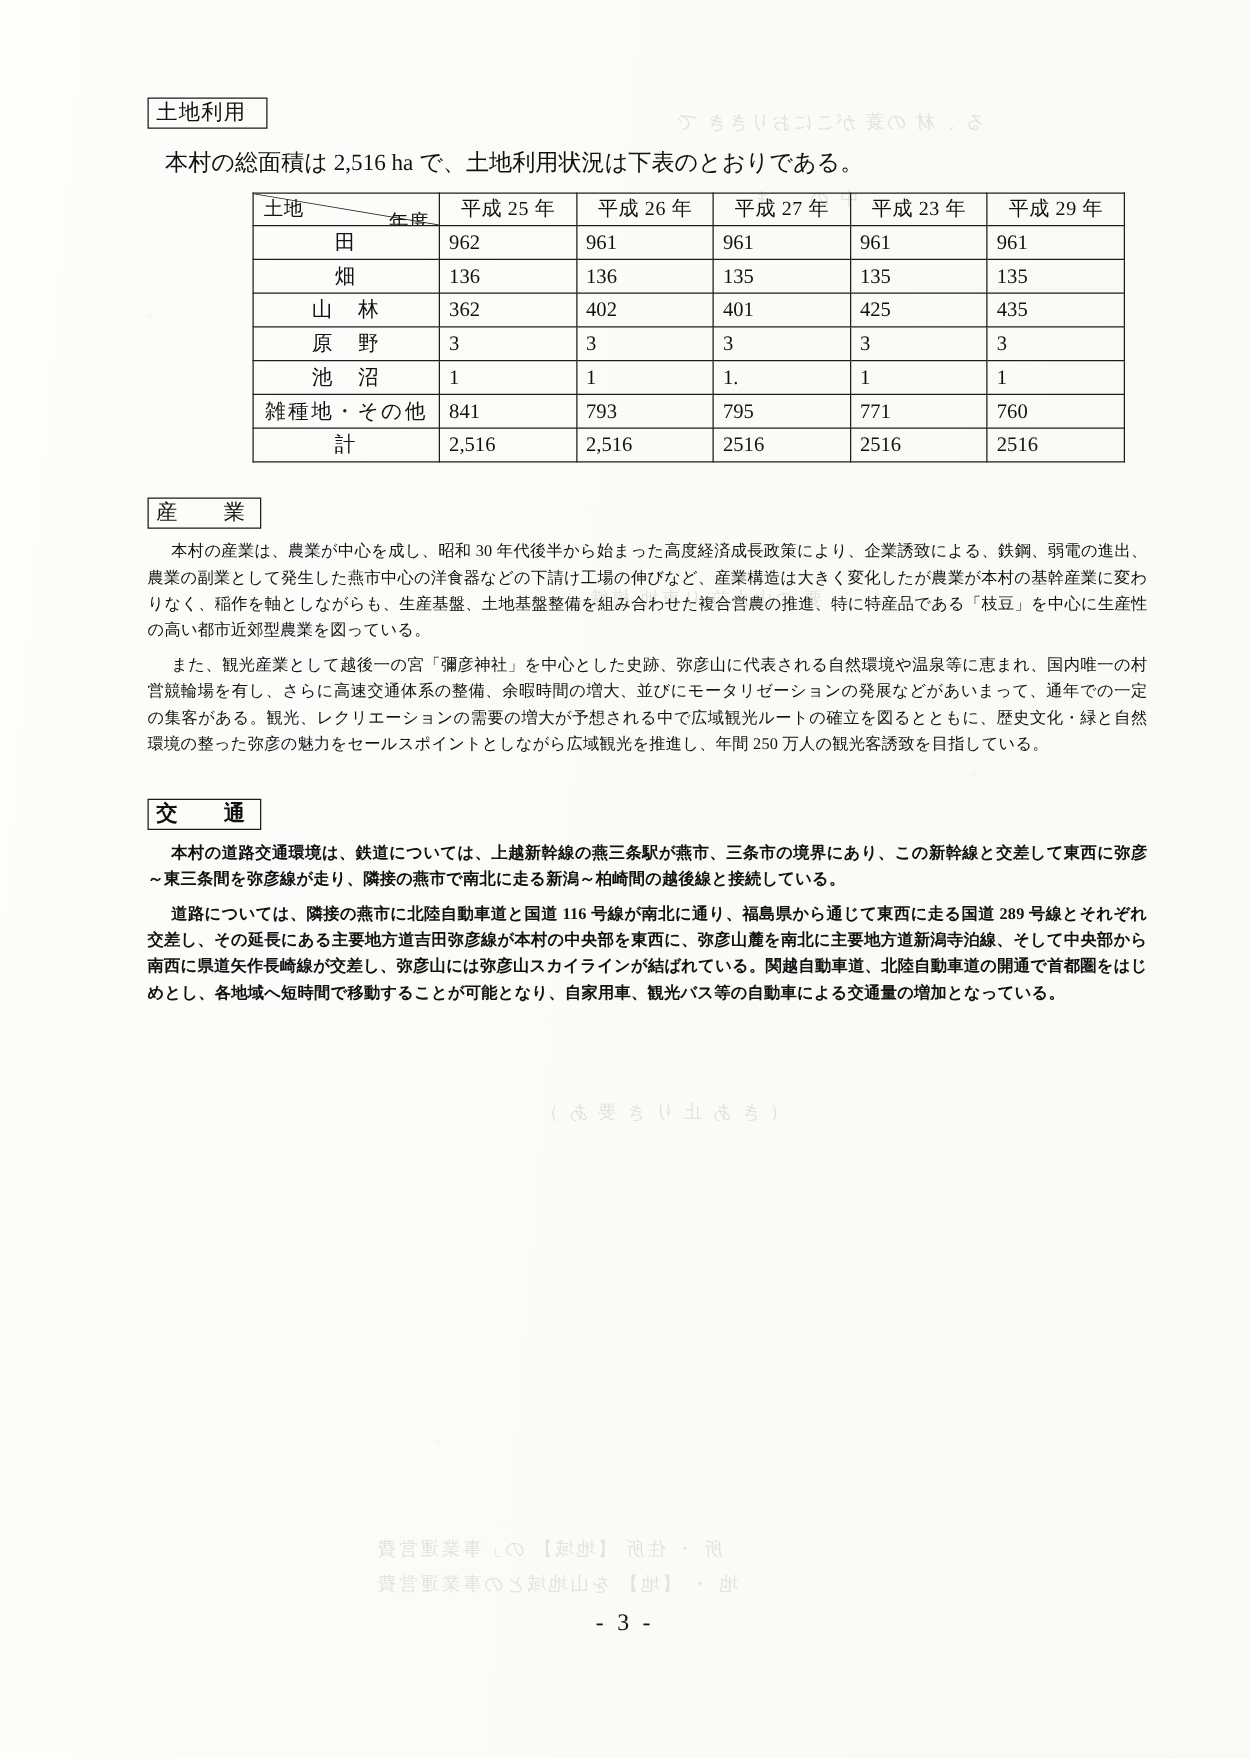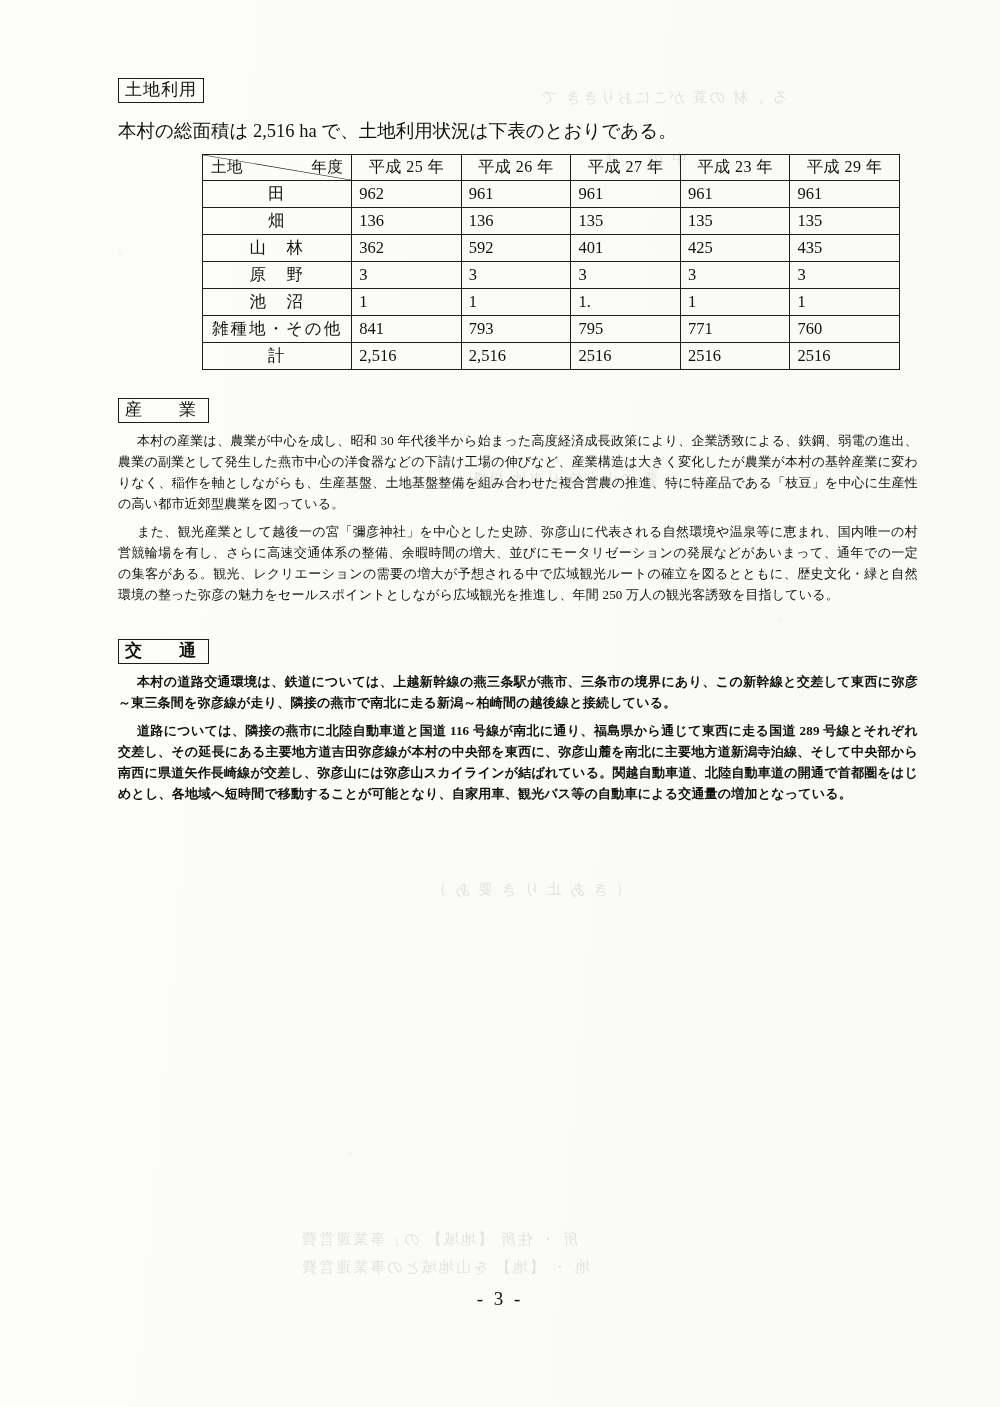--- a/index.html
+++ b/index.html
@@ -28,40 +28,41 @@
   .content {
     position: absolute;
     left: 118px;
     top: 78px;
     width: 800px;
   }
   
   .sec-head {
     display: inline-block;
     border: 1px solid #1b1b1b;
-    padding: 1px 6px 2px 6px;
+    padding: 1px 16px 2px 6px;
     font-size: 17px;
     line-height: 1.15;
     letter-spacing: 1px;
     background: transparent;
   }
   .sec-head.wide {
     letter-spacing: 10px;
     padding-right: 2px;
   }
   p.body {
     font-size: 13px;
     line-height: 1.62;
     margin: 7px 0 0 0;
     text-align: justify;
     letter-spacing: 0.2px;
   }
   p.indent { text-indent: 19px; }
   .lead {
     margin-top: 14px;
+    margin-left: 14px;
     font-size: 18.5px;
     line-height: 1.6;
   }
   .lead .l2 { display:block; }
 
   table.land {
     border-collapse: collapse;
     margin: 8px 0 0 84px;
     font-size: 16.5px;
     width: 698px;
@@ -85,21 +86,21 @@
     padding: 0 !important;
     overflow: hidden;
   }
   .corner .diag {
     position: absolute;
     left: 0; top: 0;
     width: 100%; height: 100%;
   }
   .corner .tl {
     position: absolute;
-    right: 8px; top: 2px;
+    right: 8px; top: 12px;
     font-size: 15.5px;
   }
   .corner .br {
     position: absolute;
     left: 8px; bottom: 2px;
     font-size: 15.5px;
   }
   td.rowhead {
     text-align: center;
     letter-spacing: 2px;
@@ -181,21 +182,21 @@
             <td class="rowhead">畑</td>
             <td class="num">136</td>
             <td class="num">136</td>
             <td class="num">135</td>
             <td class="num">135</td>
             <td class="num">135</td>
           </tr>
           <tr>
             <td class="rowhead">山　林</td>
             <td class="num">362</td>
-            <td class="num">592</td>
+            <td class="num">402</td>
             <td class="num">401</td>
             <td class="num">425</td>
             <td class="num">435</td>
           </tr>
           <tr>
             <td class="rowhead">原　野</td>
             <td class="num">3</td>
             <td class="num">3</td>
             <td class="num">3</td>
             <td class="num">3</td>

